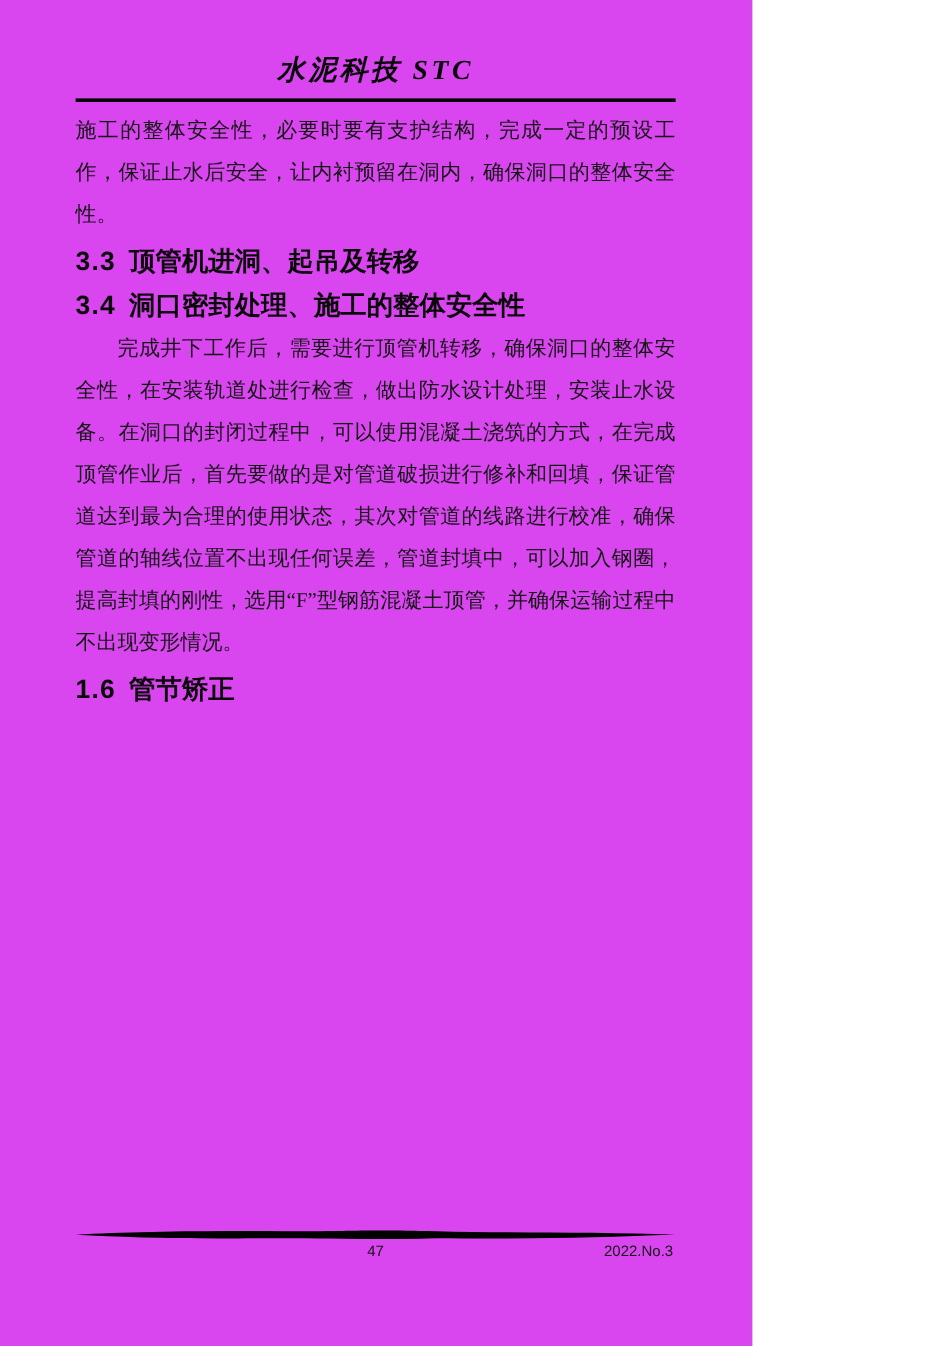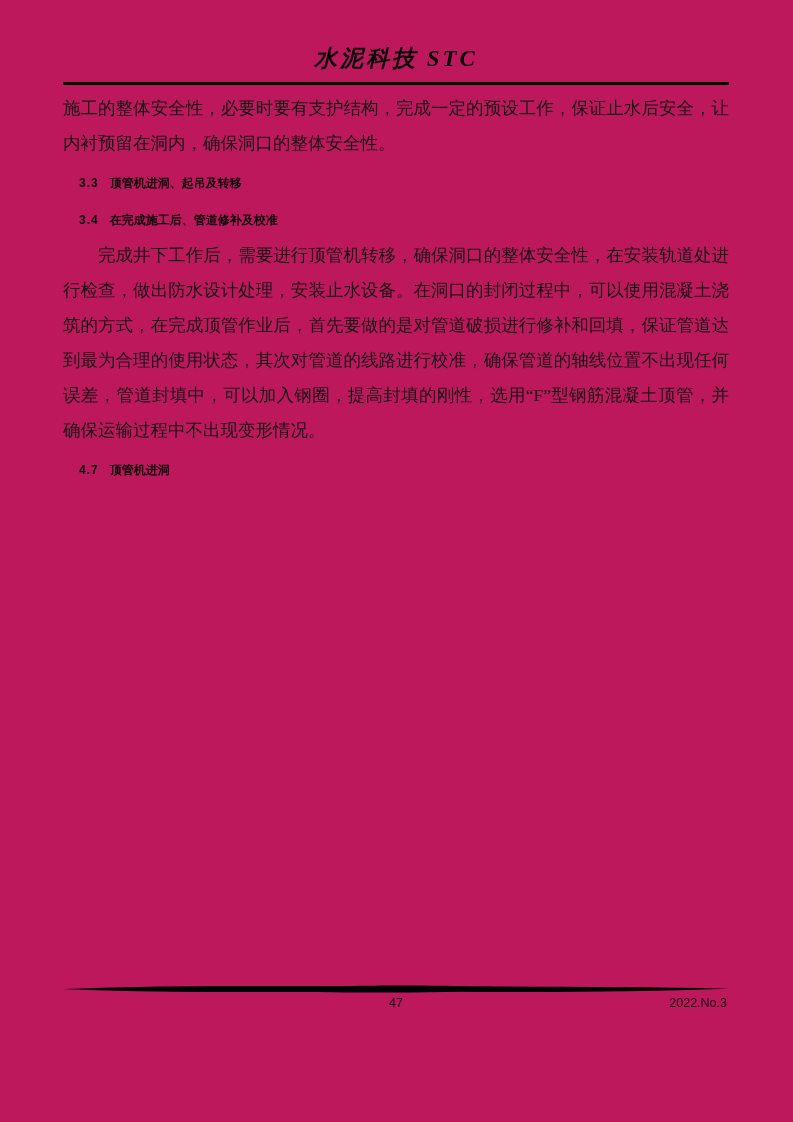--- a/index.html
+++ b/index.html
@@ -1,20 +1,20 @@
 <!DOCTYPE html>
 <html><head>
 <meta charset="utf-8">
 <style>
   html, body { margin: 0; padding: 0; background: #ffffff; }
   .page {
     position: relative;
-    width: 793px;
+    width: 627px;
     height: 1122px;
-    background: #be185d;
+    background: #d946ef;
     font-family: "Liberation Serif", "DejaVu Serif", serif;
     color: #151515;
     box-sizing: border-box;
     padding: 42px 64px 0 63px;
     overflow: hidden;
   }
   .journal-title {
     text-align: center;
     font-size: 23px;
     font-weight: bold;
@@ -35,37 +35,37 @@
     line-height: 35px;
     text-align: justify;
     margin: 0;
     text-indent: 2em;
     color: #151515;
   }
   .para.no-indent { text-indent: 0; }
   .heading {
     font-family: "Liberation Sans", "DejaVu Sans", sans-serif;
     font-weight: bold;
-    font-size: 12px;
+    font-size: 22px;
     color: #0a0a0a;
-    margin: 7px 0 3px 16px;
+    margin: 7px 0 3px 0;
     line-height: 30px;
   }
   .heading .num { margin-right: 11px; letter-spacing: 1px; }
   .heading.level1 {
     font-size: 21px;
     margin: 13px 0 7px 0;
     line-height: 34px;
   }
   .heading.level1 .num { margin-right: 22px; }
   .footer {
     position: absolute;
     left: 63px;
     right: 64px;
-    top: 984px;
+    top: 1024px;
   }
   .footer-rule-svg { display: block; width: 100%; height: 10px; }
   .footer-row {
     position: relative;
     height: 18px;
     margin-top: 2px;
     font-family: "Liberation Sans", "DejaVu Sans", sans-serif;
     font-size: 12.5px;
     color: #111111;
   }
@@ -91,28 +91,28 @@
     <p class="para no-indent">施工的整体安全性，必要时要有支护结构，完成一定的预设工作，保证止水后安全，让内衬预留在洞内，确保洞口的整体安全性。</p>
 
     <div>
       <h3 class="heading">
         <span class="num">3.3</span><span>顶管机进洞、起吊及转移</span>
       </h3>
     </div>
 
     <div>
       <h3 class="heading">
-        <span class="num">3.4</span><span>在完成施工后、管道修补及校准</span>
+        <span class="num">3.4</span><span>洞口密封处理、施工的整体安全性</span>
       </h3>
       <p class="para">完成井下工作后，需要进行顶管机转移，确保洞口的整体安全性，在安装轨道处进行检查，做出防水设计处理，安装止水设备。在洞口的封闭过程中，可以使用混凝土浇筑的方式，在完成顶管作业后，首先要做的是对管道破损进行修补和回填，保证管道达到最为合理的使用状态，其次对管道的线路进行校准，确保管道的轴线位置不出现任何误差，管道封填中，可以加入钢圈，提高封填的刚性，选用“F”型钢筋混凝土顶管，并确保运输过程中不出现变形情况。</p>
     </div>
 
     <div>
       <h3 class="heading">
-        <span class="num">4.7</span><span>顶管机进洞</span>
+        <span class="num">1.6</span><span>管节矫正</span>
       </h3>
     </div>
 
     <div>
     </div>
 
   </div>
 
   <div class="footer">
     <svg class="footer-rule-svg" viewBox="0 0 666 10" preserveAspectRatio="none">

